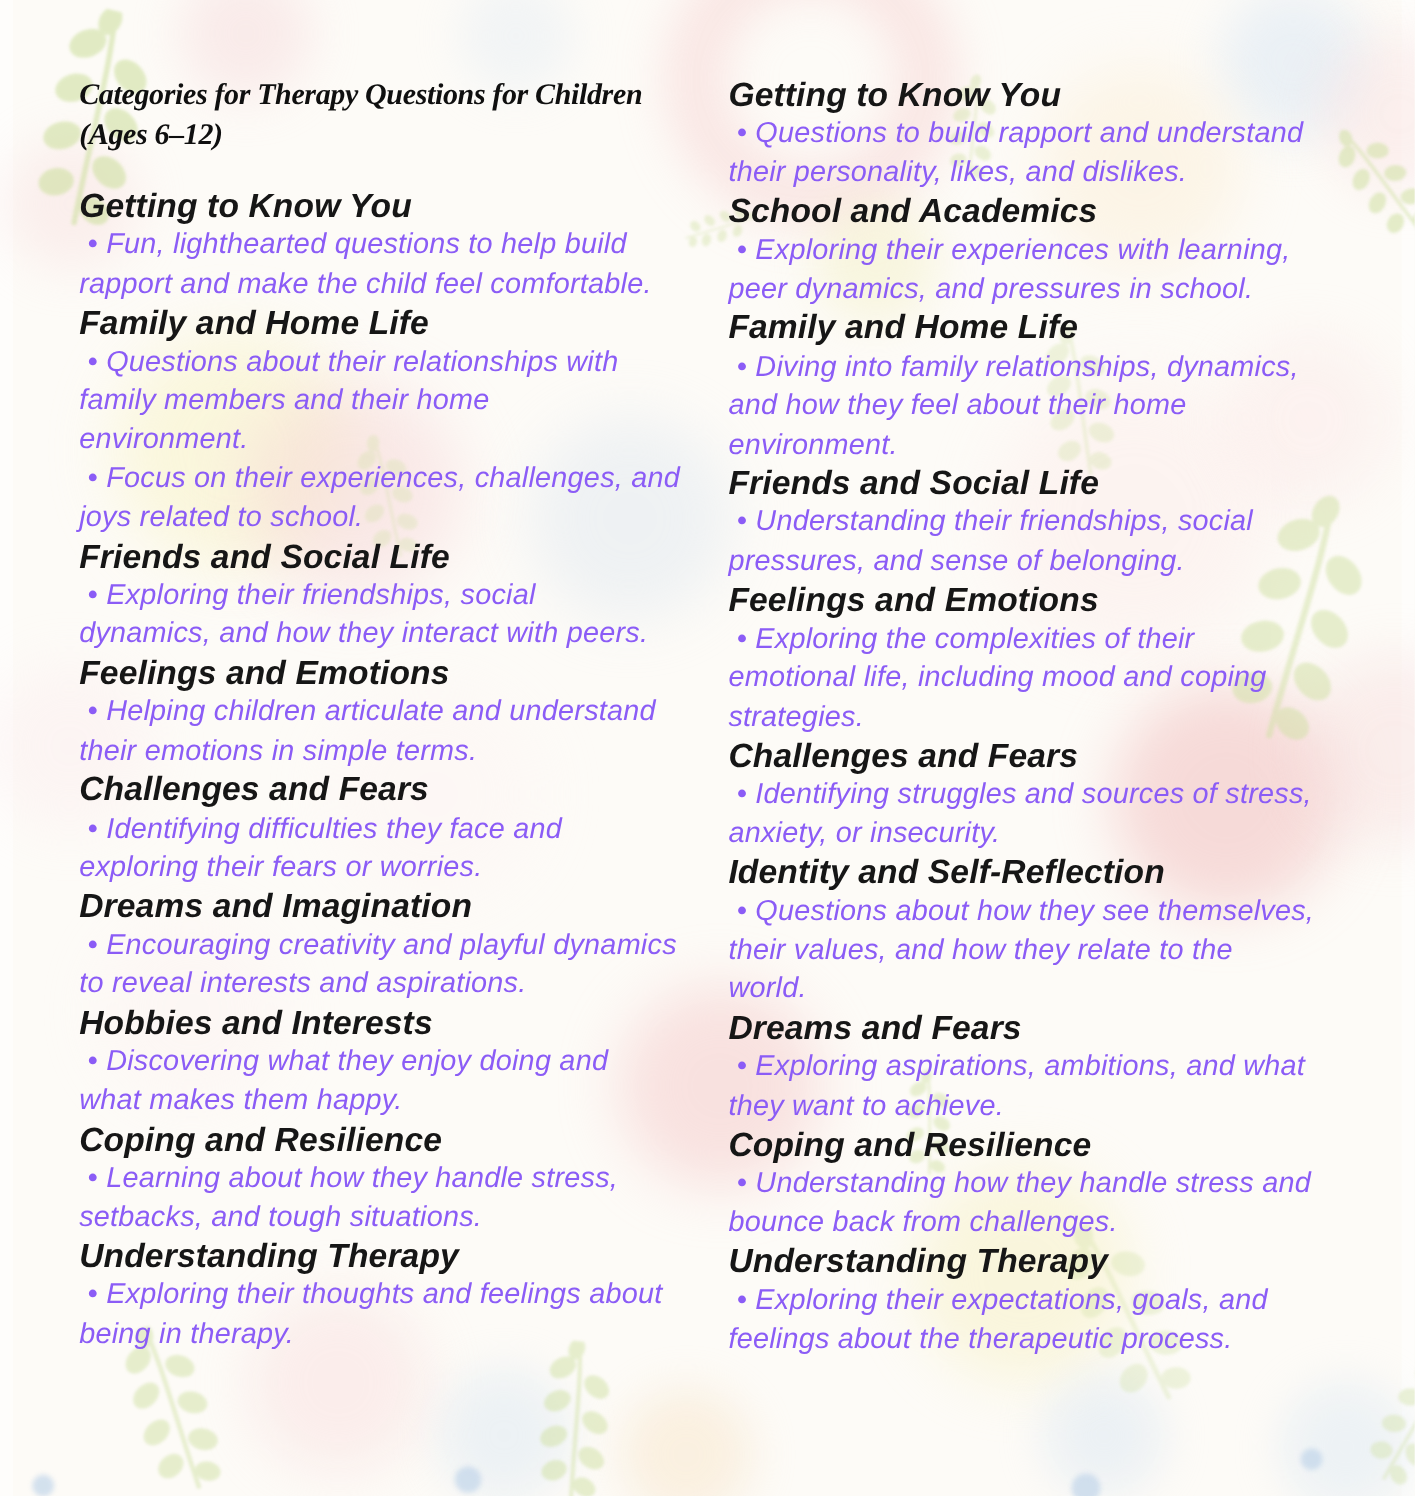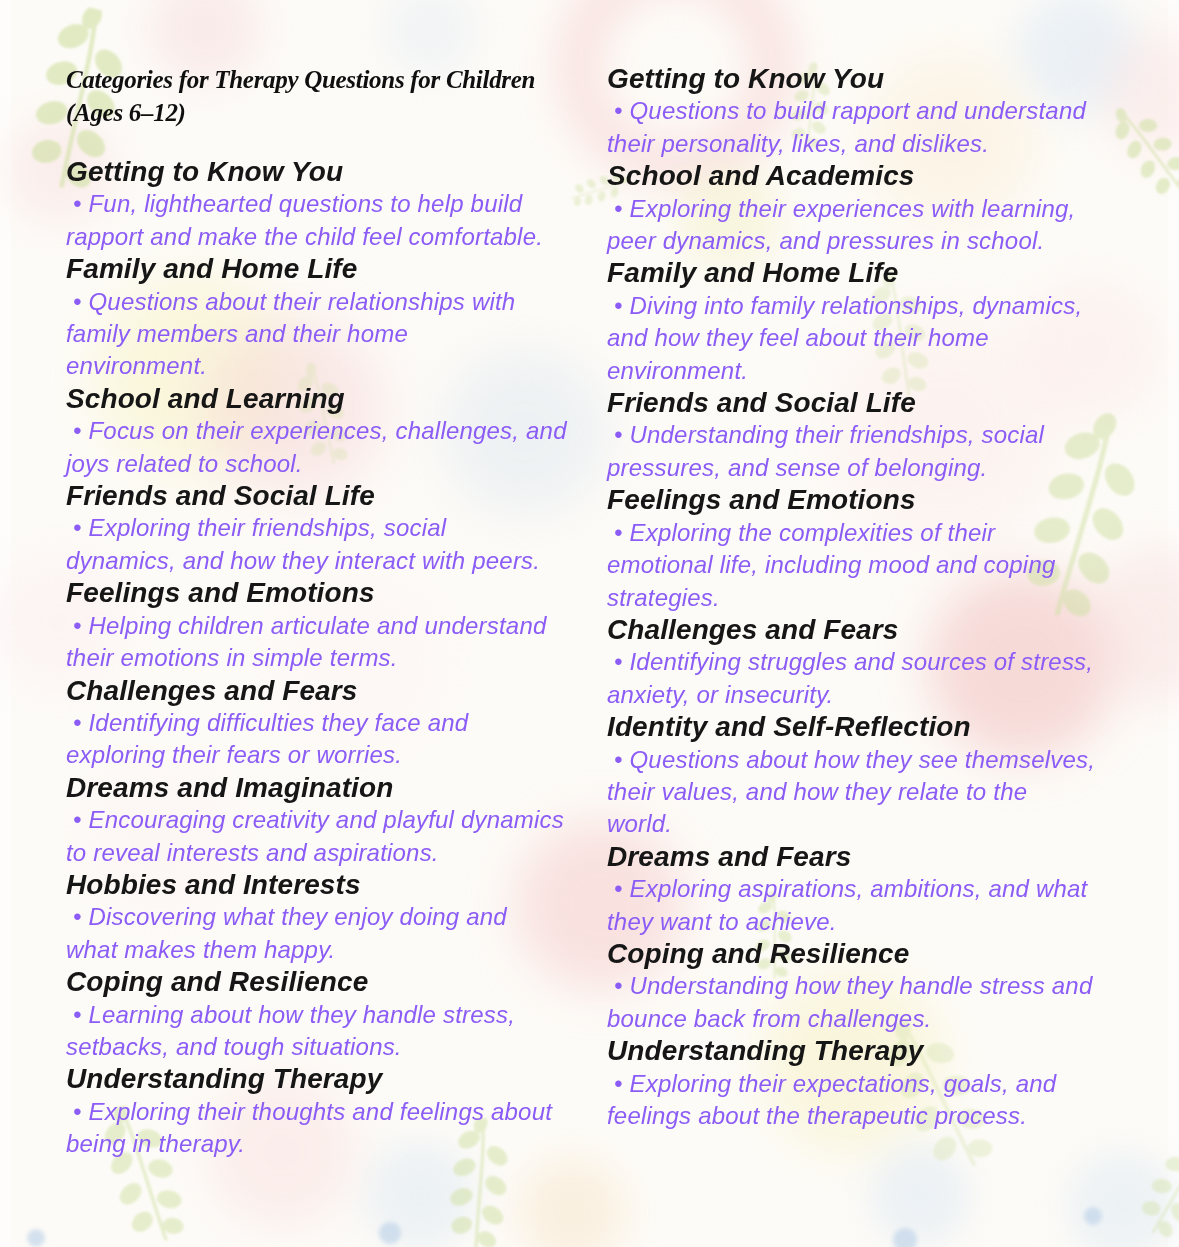--- a/index.html
+++ b/index.html
@@ -179,21 +179,20 @@
   </div>
 
   <div class="cat">
     <h3 class="cat-heading">Family and Home Life</h3>
     <p class="cat-desc">• Questions about their relationships with
 family members and their home
 environment.</p>
   </div>
 
   <div class="cat">
-    <h3 class="cat-heading">School and Learning</h3>
     <p class="cat-desc">• Focus on their experiences, challenges, and
 joys related to school.</p>
   </div>
 
   <div class="cat">
     <h3 class="cat-heading">Friends and Social Life</h3>
     <p class="cat-desc">• Exploring their friendships, social
 dynamics, and how they interact with peers.</p>
   </div>
 

